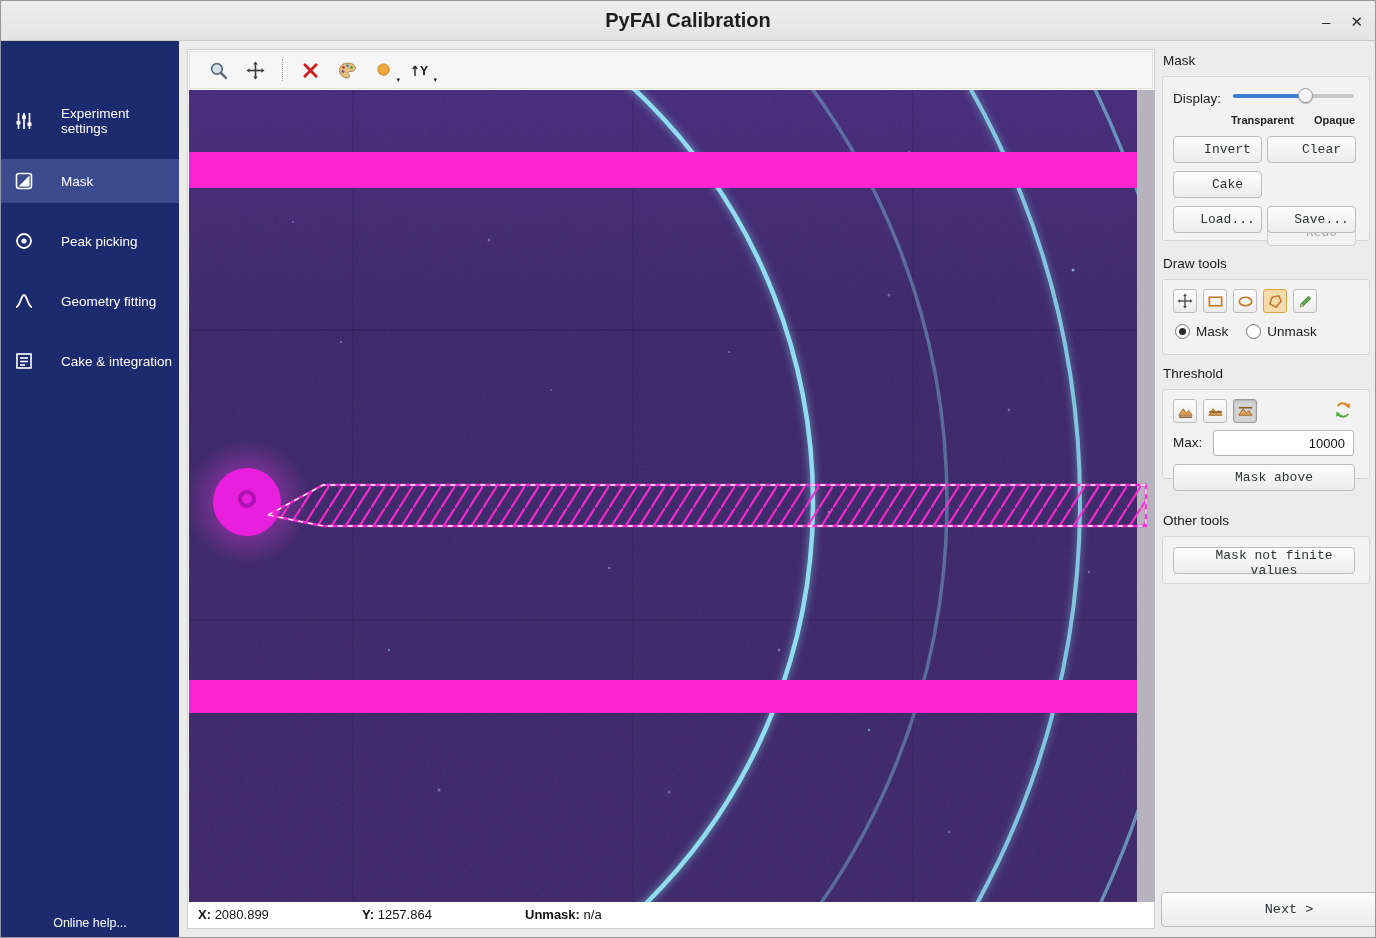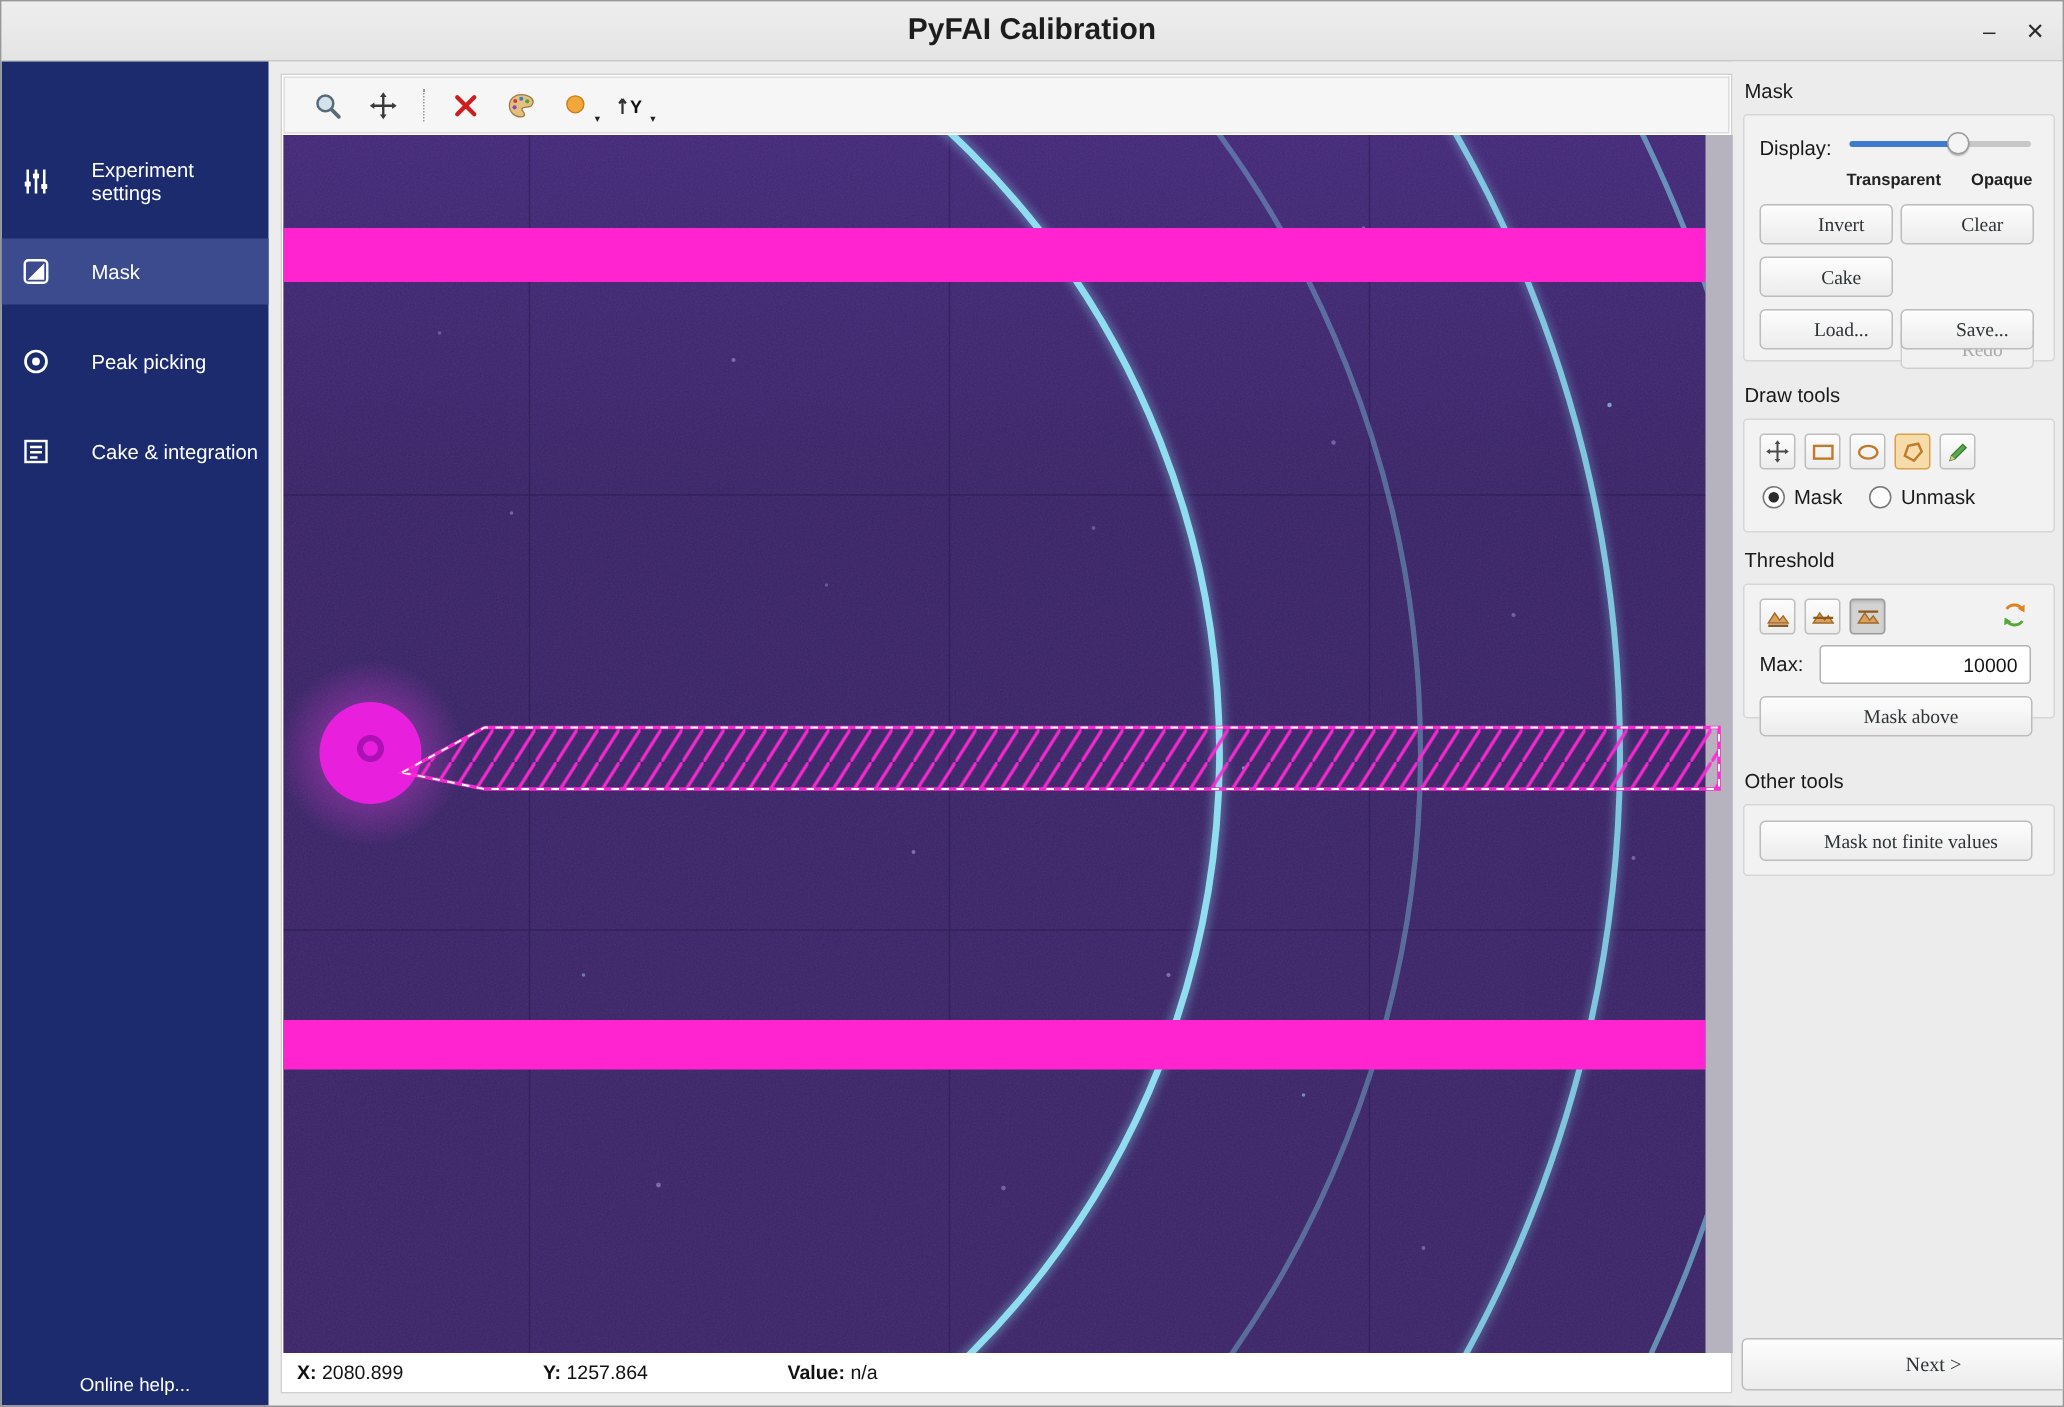--- a/index.html
+++ b/index.html
@@ -43,21 +43,21 @@
   #gb-mask{top:35px;height:165px;} #gb-draw{top:238px;height:76px;}
   #gb-threshold{top:348px;height:90px;} #gb-other{top:495px;height:48px;}
 
   .display-label{position:absolute;left:10px;top:14px;}
   .slider{position:absolute;left:70px;top:10px;width:121px;height:18px;cursor:pointer;}
   .slider-track{position:absolute;left:0;right:0;top:7px;height:4px;background:#c7c7c7;border-radius:2px;}
   .slider-fill{position:absolute;left:0;top:7px;width:72px;height:4px;background:#3e7cd1;border-radius:2px;}
   .slider-handle{position:absolute;left:65px;top:1px;width:15px;height:15px;background:#f4f4f4;border:1px solid #9d9d9d;border-radius:50%;box-shadow:0 1px 1px rgba(0,0,0,.25);}
   .slider-labels{position:absolute;left:68px;top:37px;width:124px;display:flex;justify-content:space-between;font-size:11px;font-weight:bold;color:#222;}
 
-  .btn{border:1px solid #bcbcbc;border-radius:4px;background:linear-gradient(#fdfdfd,#ececec);font-size:13px;color:#2e3436;font-family:Liberation Serif, serif;padding-left:20px;}
+  .btn{border:1px solid #bcbcbc;border-radius:4px;background:linear-gradient(#fdfdfd,#ececec);font-size:13px;color:#2e3436;font-family:Liberation Mono, monospace;padding-left:20px;}
   .btn.disabled{color:#a9a9a9;background:#f1f1f1;border-color:#cfcfcf;margin-top:48px;}
   .gbtn{position:absolute;width:89px;height:27px;}
   #btn-invert{left:10px;top:59px;} #btn-clear{left:104px;top:59px;}
   #btn-undo{left:10px;top:94px;} #btn-redo{left:104px;top:94px;}
   #btn-load{left:10px;top:129px;} #btn-save{left:104px;top:129px;}
 
   .tool-btn{position:absolute;top:9px;width:24px;height:24px;border:1px solid #bdbdbd;border-radius:3px;background:linear-gradient(#fdfdfd,#ececec);display:flex;align-items:center;justify-content:center;padding:0;}
   .tool-btn.checked{background:#f6dcab;border-color:#d8a14a;}
   .tool-btn.pressed{background:#d3d3d3;border-color:#9b9b9b;box-shadow:inset 0 1px 2px rgba(0,0,0,.18);}
   #dt-1{left:10px;} #dt-2{left:40px;} #dt-3{left:70px;} #dt-4{left:100px;} #dt-5{left:130px;}
@@ -117,20 +117,28 @@
       <span>Mask</span>
     </div>
     <div class="side-item">
       <span class="side-icon">
         <svg viewBox="0 0 20 20">
             <circle cx="10" cy="10" r="7" fill="none" stroke="#fff" stroke-width="1.8"></circle>
             <circle cx="10" cy="10" r="2.6" fill="#fff"></circle>
           </svg>
       </span>
       <span>Peak picking</span>
+    </div>
+    <div class="side-item">
+      <span class="side-icon">
+        <svg viewBox="0 0 20 20">
+            <path d="M2 16 C6 16 7 4 10 4 C13 4 14 16 18 16" fill="none" stroke="#fff" stroke-width="1.8"></path>
+          </svg>
+      </span>
+      <span>Geometry fitting</span>
     </div>
     <div class="side-item">
       <span class="side-icon">
         <svg viewBox="0 0 20 20" fill="none" stroke="#fff" stroke-width="1.6">
             <rect x="3" y="3" width="14" height="14"></rect>
             <line x1="6" y1="7" x2="14" y2="7"></line>
             <line x1="6" y1="10.5" x2="14" y2="10.5"></line>
             <line x1="6" y1="14" x2="11" y2="14"></line>
           </svg>
       </span>
@@ -278,21 +286,21 @@
         <g>
           <polygon points="79,425 134,395 957,395 957,436 134,436" fill="url(#hatch)" stroke="#ff2ad4" stroke-width="2.4" opacity="0.95"></polygon>
           <polygon points="79,425 134,395 957,395 957,436 134,436" fill="none" stroke="#ffffff" stroke-width="1.3" stroke-dasharray="5 5"></polygon>
         </g>
       </svg>
     </div>
 
     <div class="plot-statusbar">
       <span class="stat" id="stat-x"><b>X:</b> <span>2080.899</span></span>
       <span class="stat" id="stat-y"><b>Y:</b> <span>1257.864</span></span>
-      <span class="stat" id="stat-v"><b>Value:</b> <span>n/a</span></span>
+      <span class="stat" id="stat-v"><b>Unmask:</b> <span>n/a</span></span>
     </div>
   </section>
 
   <aside class="right-panel">
 
     <div class="rp-label" id="lbl-mask">Mask</div>
 
     <div class="groupbox" id="gb-mask">
       <span class="display-label">Display:</span>
       <div class="slider">

